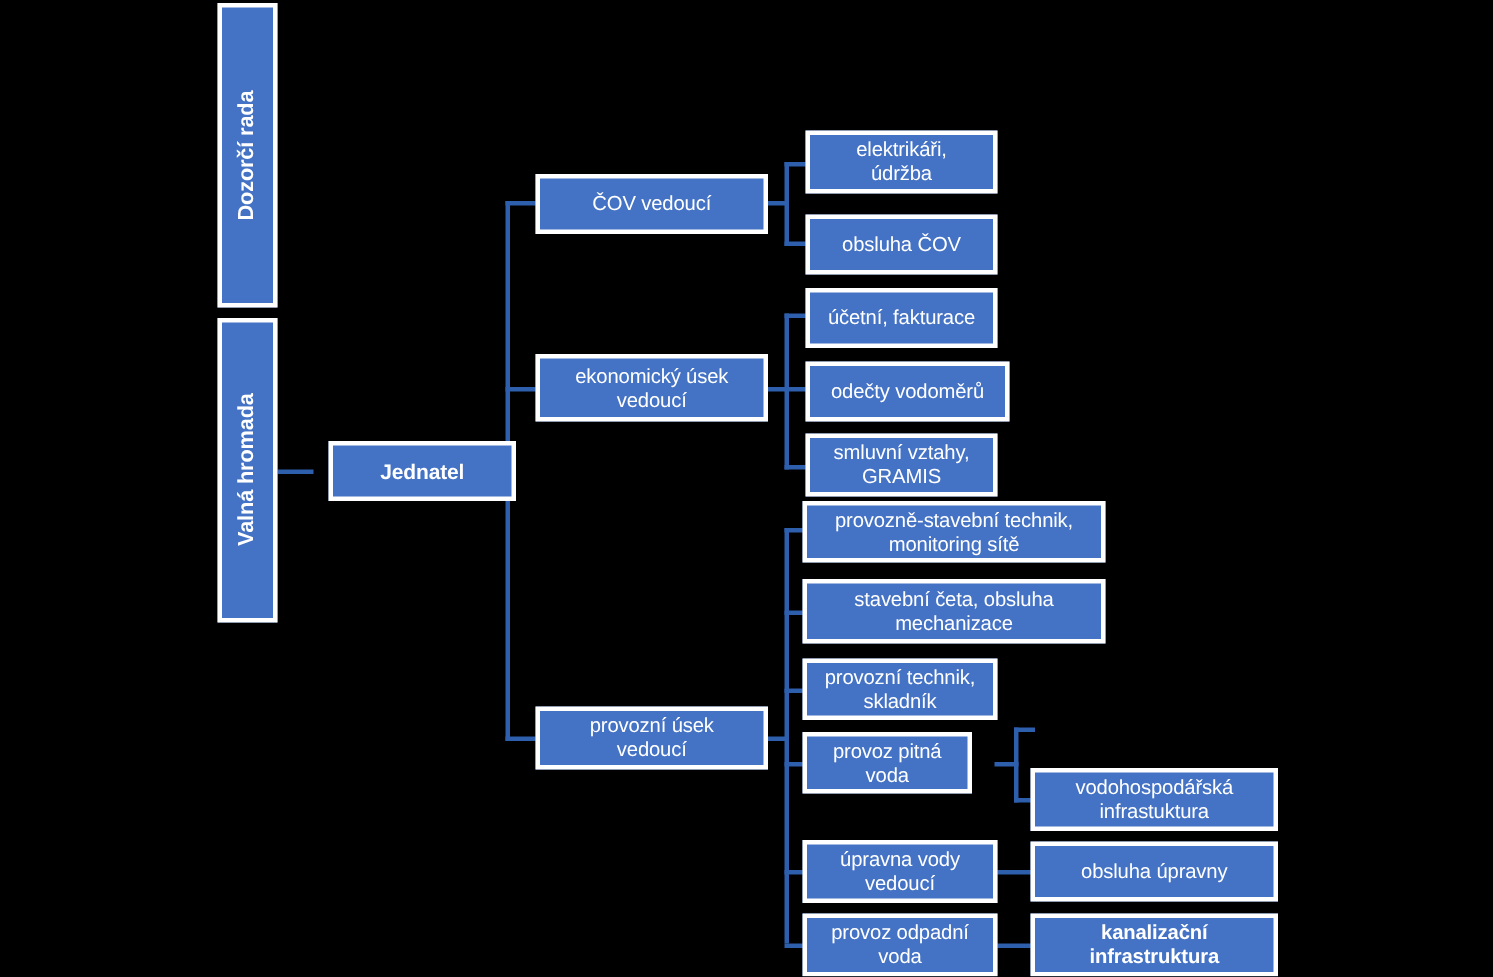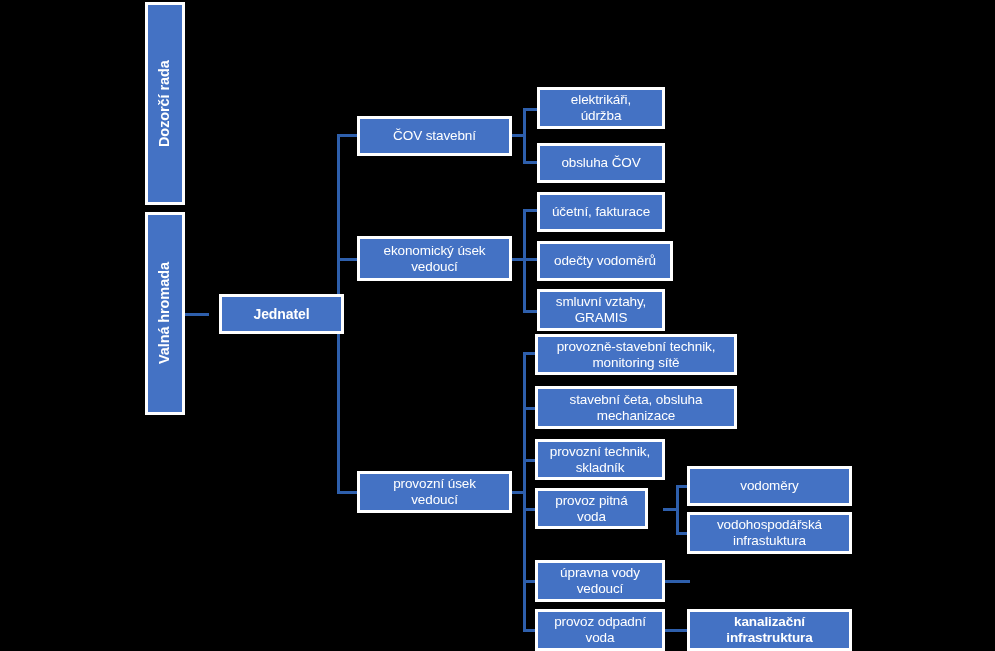--- a/index.html
+++ b/index.html
@@ -93,21 +93,21 @@
 
   <div class="node vert" style="left:145px;top:212px;width:40px;height:203px;">
     <span class="lbl">Valná hromada</span>
   </div>
 
   <div class="node bold" style="left:207px;top:294px;width:125px;height:39px;">
     <span class="lbl">Jednatel</span>
   </div>
 
   <div class="node" style="left:357px;top:116px;width:155px;height:38px;">
-    <span class="lbl">ČOV stavební</span>
+    <span class="lbl">ČOV vedoucí</span>
   </div>
 
   <div class="node" style="left:357px;top:236px;width:155px;height:45px;">
     <span class="lbl">ekonomický úsek
 vedoucí</span>
   </div>
 
   <div class="node" style="left:357px;top:471px;width:155px;height:42px;">
     <span class="lbl">provozní úsek
 vedoucí</span>
@@ -157,28 +157,28 @@
   <div class="node" style="left:535px;top:560px;width:130px;height:42px;">
     <span class="lbl">úpravna vody
 vedoucí</span>
   </div>
 
   <div class="node" style="left:535px;top:609px;width:130px;height:42px;">
     <span class="lbl">provoz odpadní
 voda</span>
   </div>
 
-  <div class="node" style="left:687px;top:466px;width:165px;height:39px;">
-    <span class="lbl">vodoměry</span>
-  </div>
 
   <div class="node" style="left:687px;top:512px;width:165px;height:42px;">
     <span class="lbl">vodohospodářská
 infrastuktura</span>
   </div>
 
+  <div class="node" style="left:687px;top:561px;width:165px;height:39px;">
+    <span class="lbl">obsluha úpravny</span>
+  </div>
 
   <div class="node" style="left:687px;top:609px;width:165px;height:42px;font-weight:bold;">
     <span class="lbl">kanalizační
 infrastruktura</span>
   </div>
 
 </div>
 
 </body></html>

